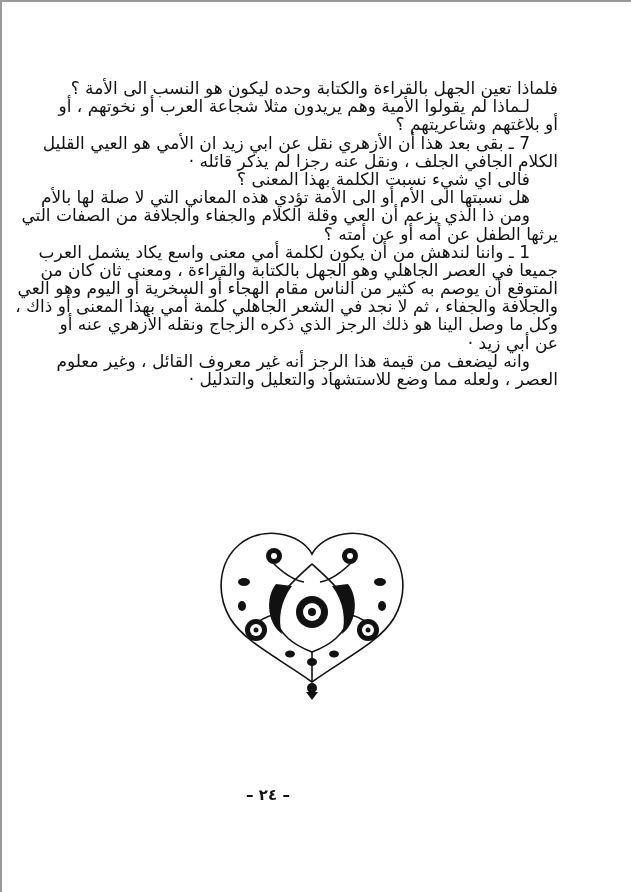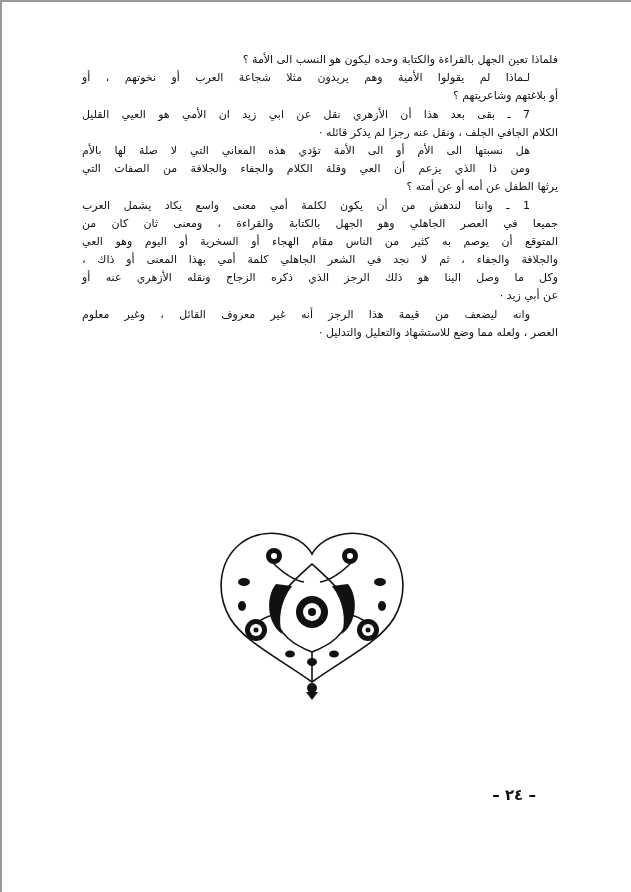--- a/index.html
+++ b/index.html
@@ -19,25 +19,25 @@
       position: absolute;
       left: 0; top: 0;
       width: 631px; height: 892px;
       border-top: 2px solid #9a9a9a;
       border-left: 2px solid #9a9a9a;
       box-sizing: border-box;
     }
     .text-block {
       position: absolute;
       left: 82px;
-      top: 51px;
+      top: 79px;
       width: 476px;
       direction: rtl;
       text-align: justify;
-      font-size: 11px;
+      font-size: 17px;
       line-height: 18.2px;
     }
     .line {
       display: block;
       white-space: nowrap;
       text-align: justify;
       text-align-last: justify;
       height: 18.2px;
     }
     .line.short {
@@ -54,37 +54,39 @@
       left: 212px;
       top: 522px;
       width: 200px;
       height: 180px;
     }
     .page-number {
       position: absolute;
       left: 0;
       width: 536px;
       top: 786px;
+      text-align: center;
       font-size: 15px;
       font-weight: bold;
       direction: rtl;
       letter-spacing: 1px;
     }
   </style>
 </head>
 <body>
 
 <div class="page-frame"></div>
 
 <div class="text-block">
   <span class="line short">فلماذا تعين الجهل بالقراءة والكتابة وحده ليكون هو النسب الى الأمة ؟</span>
   <span class="line indent">لـماذا لم يقولوا الأمية وهم يريدون مثلا شجاعة العرب أو نخوتهم ، أو</span>
   <span class="line short">أو بلاغتهم وشاعريتهم ؟</span>
   <span class="line indent">7 ـ بقى بعد هذا أن الأزهري نقل عن ابي زيد ان الأمي هو العيي القليل</span>
   <span class="line short">الكلام الجافي الجلف ، ونقل عنه رجزا لم يذكر قائله ·</span>
+  <span class="line indent short">فالى اي شيء نسبت الكلمة بهذا المعنى ؟</span>
   <span class="line indent">هل نسبتها الى الأم أو الى الأمة تؤدي هذه المعاني التي لا صلة لها بالأم</span>
   <span class="line indent bold">ومن ذا الذي يزعم أن العي وقلة الكلام والجفاء والجلافة من الصفات التي</span>
   <span class="line short">يرثها الطفل عن أمه أو عن أمته ؟</span>
   <span class="line indent">1 ـ واننا لندهش من أن يكون لكلمة أمي معنى واسع يكاد يشمل العرب</span>
   <span class="line">جميعا في العصر الجاهلي وهو الجهل بالكتابة والقراءة ، ومعنى ثان كان من</span>
   <span class="line">المتوقع أن يوصم به كثير من الناس مقام الهجاء أو السخرية أو اليوم وهو العي</span>
   <span class="line">والجلافة والجفاء ، ثم لا نجد في الشعر الجاهلي كلمة أمي بهذا المعنى أو ذاك ،</span>
   <span class="line">وكل ما وصل الينا هو ذلك الرجز الذي ذكره الزجاج ونقله الأزهري عنه أو</span>
   <span class="line short">عن أبي زيد ·</span>
   <span class="line indent">وانه ليضعف من قيمة هذا الرجز أنه غير معروف القائل ، وغير معلوم</span>

